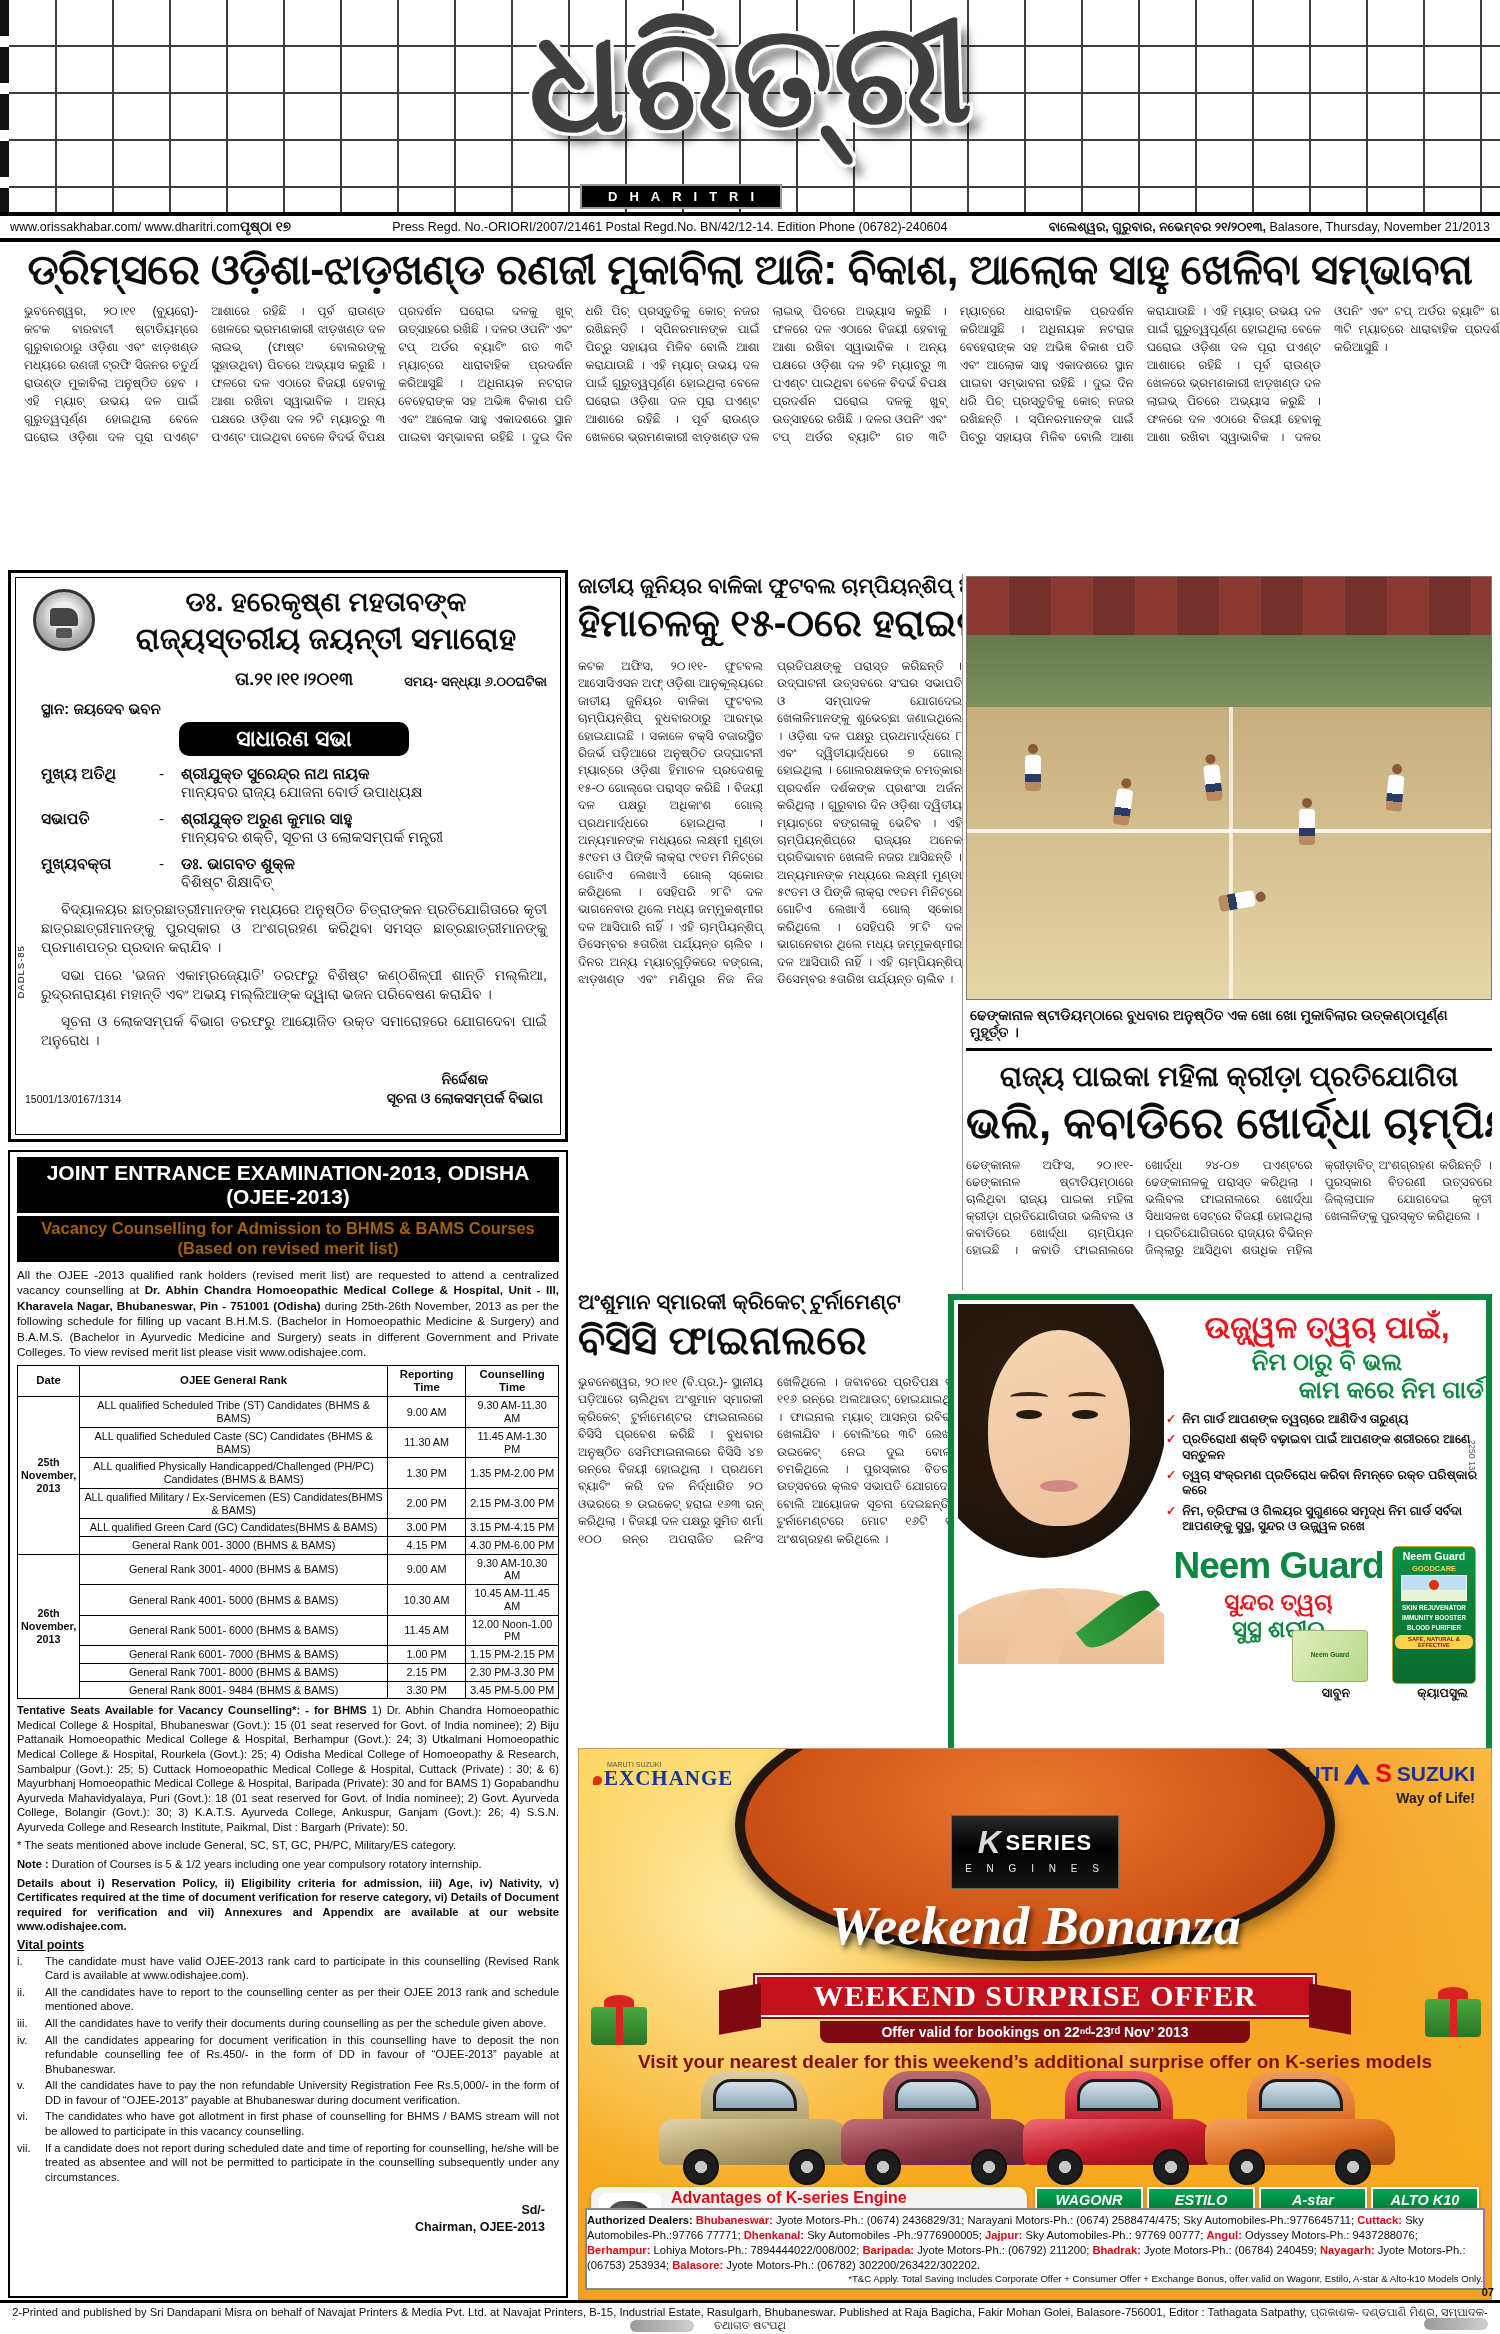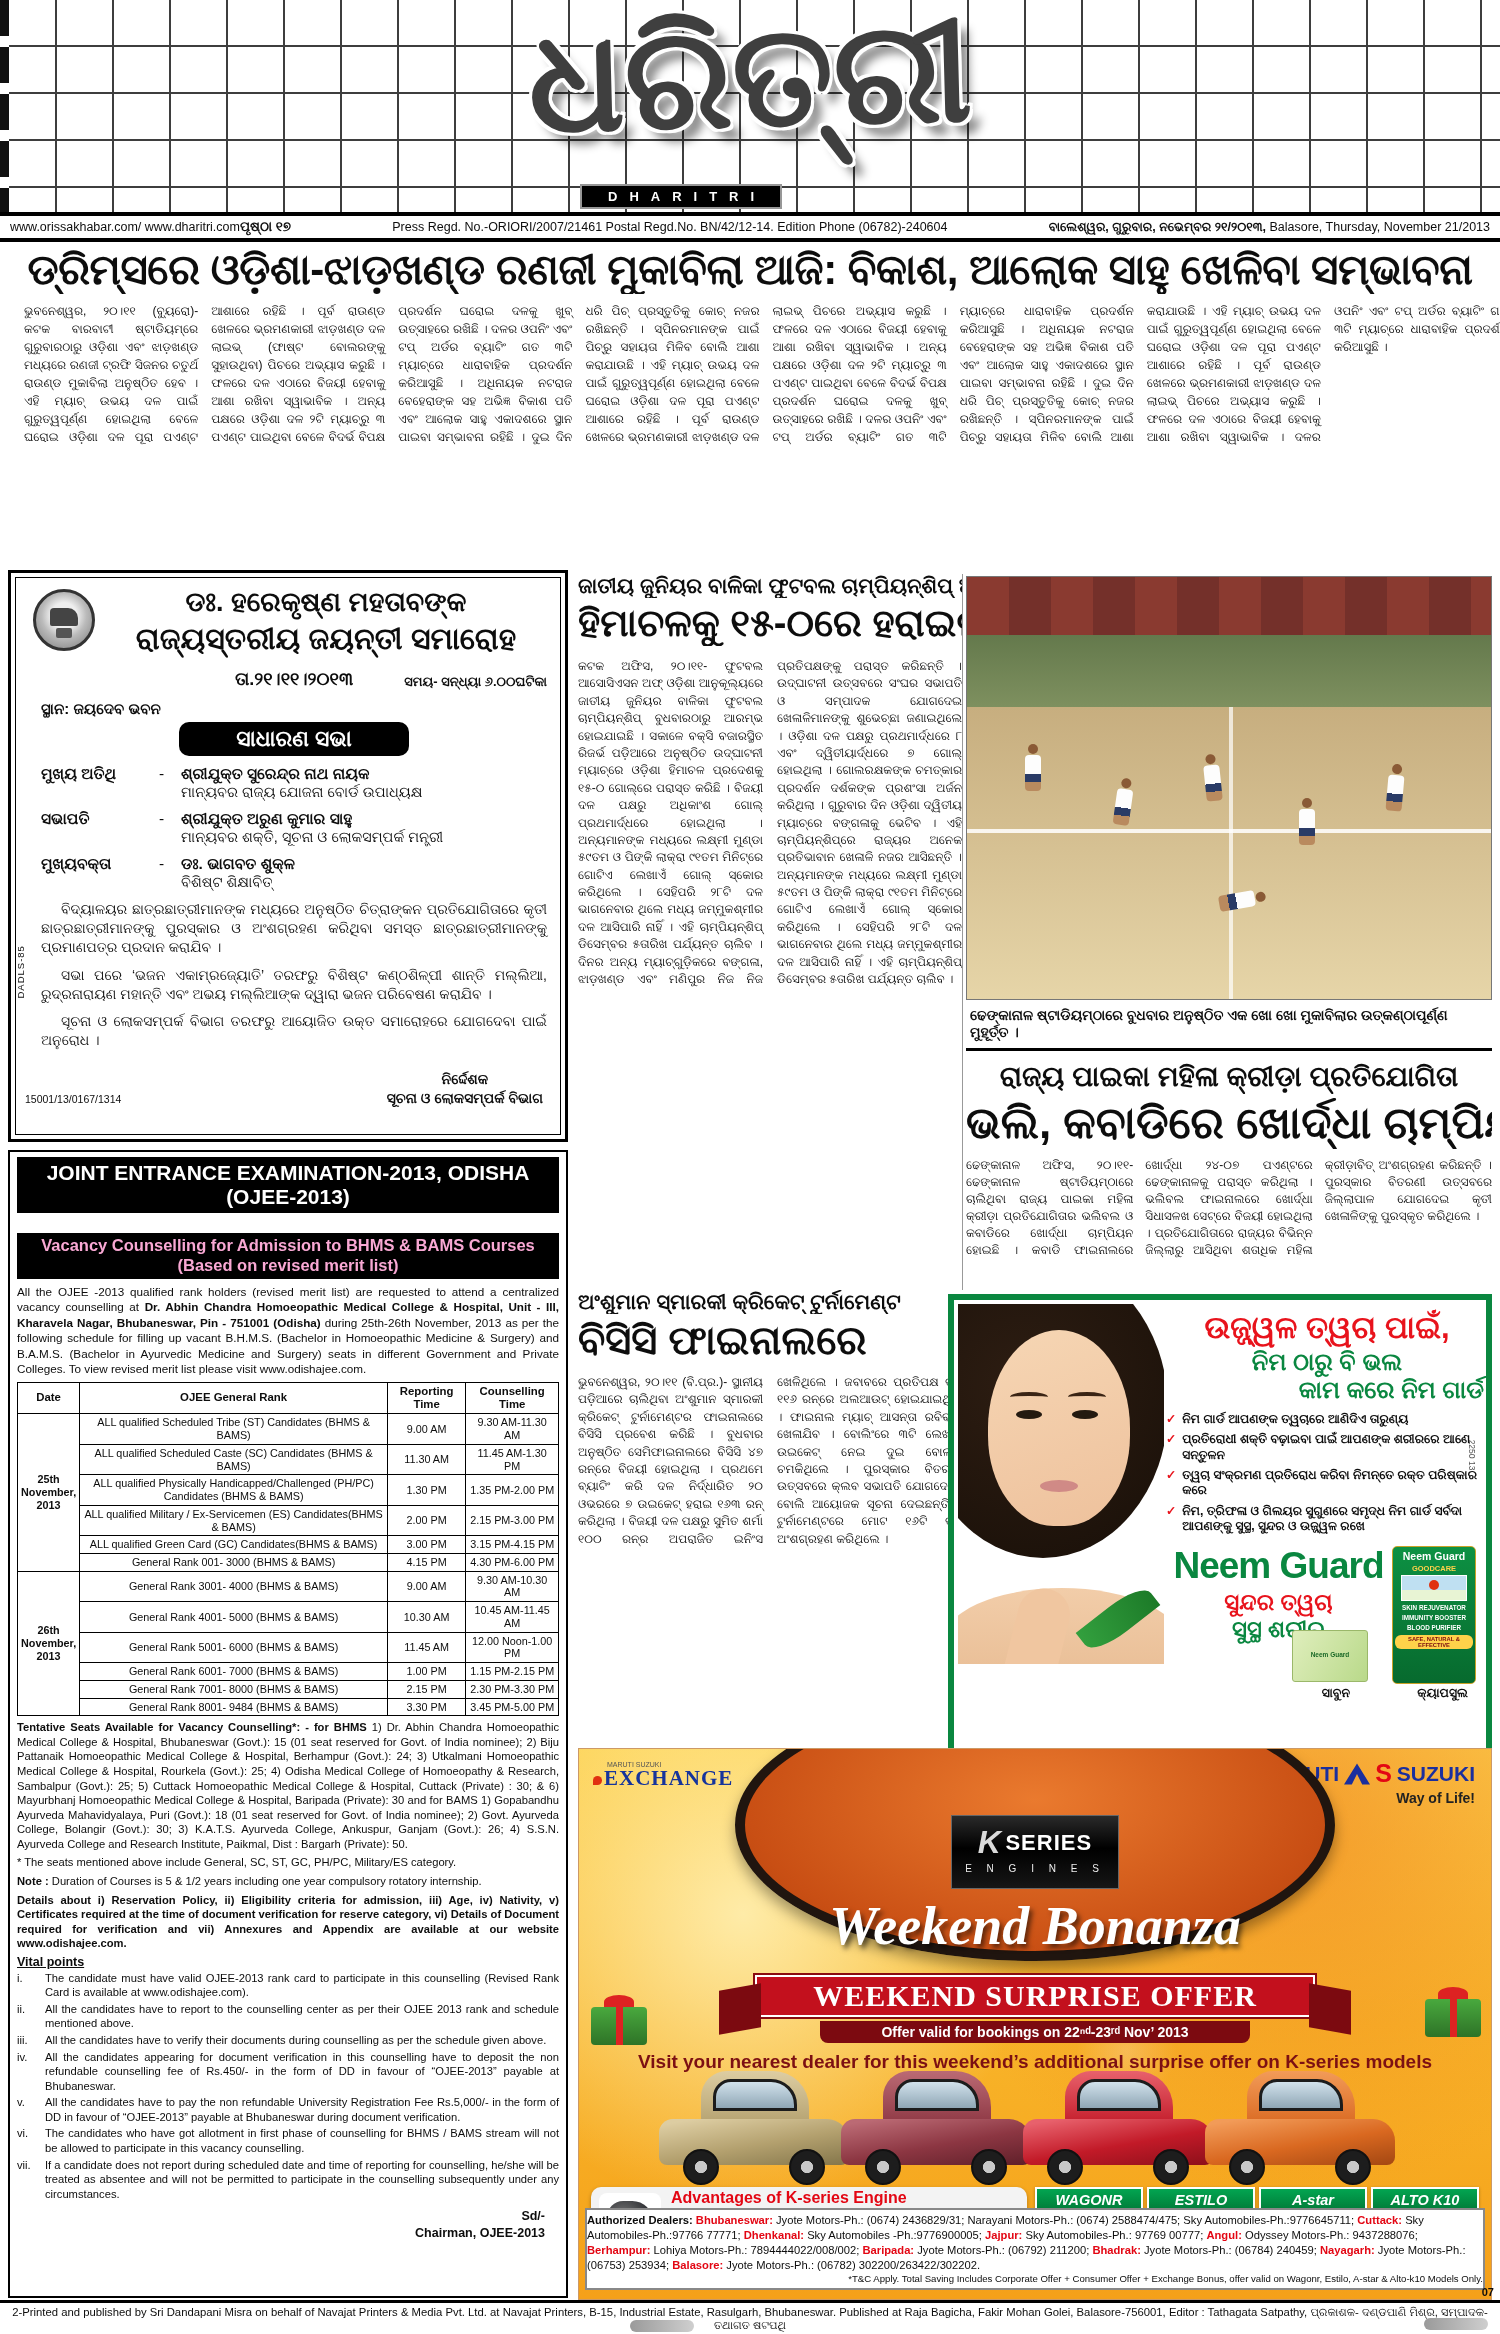--- a/index.html
+++ b/index.html
@@ -52,33 +52,33 @@
   .role-row{display:grid;grid-template-columns:118px 22px 1fr;font-size:15.5px;margin-top:9px}
   .role-name{font-weight:900}
   .role-person b{font-weight:900;display:block}
   .role-person span{display:block;font-weight:normal;font-size:14.5px;margin-top:1px}
   .notice-paras p{font-size:14px;line-height:1.35;text-align:justify;margin-top:9px;text-indent:20px}
   .notice-sign{position:absolute;right:22px;bottom:30px;text-align:center;font-weight:900;font-size:14px;line-height:1.4}
 
   
   .ojee{position:absolute;top:1150px;left:8px;width:560px;height:1148px;border:2px solid #000;padding:5px 7px;background:#fff}
   .ojee-banner{background:#000;color:#fff;text-align:center;font-weight:800;font-size:21px;line-height:1.15;padding:4px 2px}
-  .ojee-banner2{background:#000;color:#f9a8d4;text-align:center;font-weight:800;font-size:16.5px;line-height:1.2;margin-top:20px;padding:3px 2px}
+  .ojee-banner2{background:#000;color:#a16207;text-align:center;font-weight:800;font-size:16.5px;line-height:1.2;margin-top:3px;padding:3px 2px}
   .ojee-intro{font-size:11.7px;line-height:1.32;text-align:justify;margin-top:5px}
   .ojee-intro b{font-weight:bold}
   .ojee-table{width:100%;border-collapse:collapse;margin-top:5px;font-size:10.8px}
   .ojee-table th,.ojee-table td{border:1px solid #000;padding:2px 3px;text-align:center;line-height:1.18;vertical-align:middle}
   .ojee-table th{font-size:11.4px}
   .date-cell{font-weight:bold;width:62px}
   .ojee-para{font-size:11.2px;line-height:1.3;text-align:justify;margin-top:4px}
   .ojee-para .lead{font-weight:bold}
   .bold-para{font-weight:bold}
   .vital-title{font-weight:bold;text-decoration:underline;font-size:12.5px;margin-top:4px}
   .vital-row{display:grid;grid-template-columns:28px 1fr;font-size:11.2px;line-height:1.3;margin-top:2px;text-align:justify}
-  .ojee-sign{text-align:right;font-weight:bold;font-size:12.5px;margin-top:7px;padding-right:14px;line-height:1.35}
+  .ojee-sign{text-align:right;font-weight:bold;font-size:12.5px;margin-top:18px;padding-right:14px;line-height:1.35}
 
   
   .kicker{font-size:21px;font-weight:bold;white-space:nowrap;overflow:hidden}
   .headline2{font-weight:900;white-space:nowrap;overflow:hidden}
   .story-body{text-align:justify;font-size:12px;line-height:1.45;overflow:hidden}
   .football{position:absolute;top:574px;left:578px;width:384px}
   .football .headline2{font-size:38px;margin-top:4px}
   .football .story-body{margin-top:12px;column-count:2;column-gap:14px;height:626px}
   .cricket{position:absolute;top:1290px;left:578px;width:384px}
   .cricket .headline2{font-size:40px;margin-top:4px}

